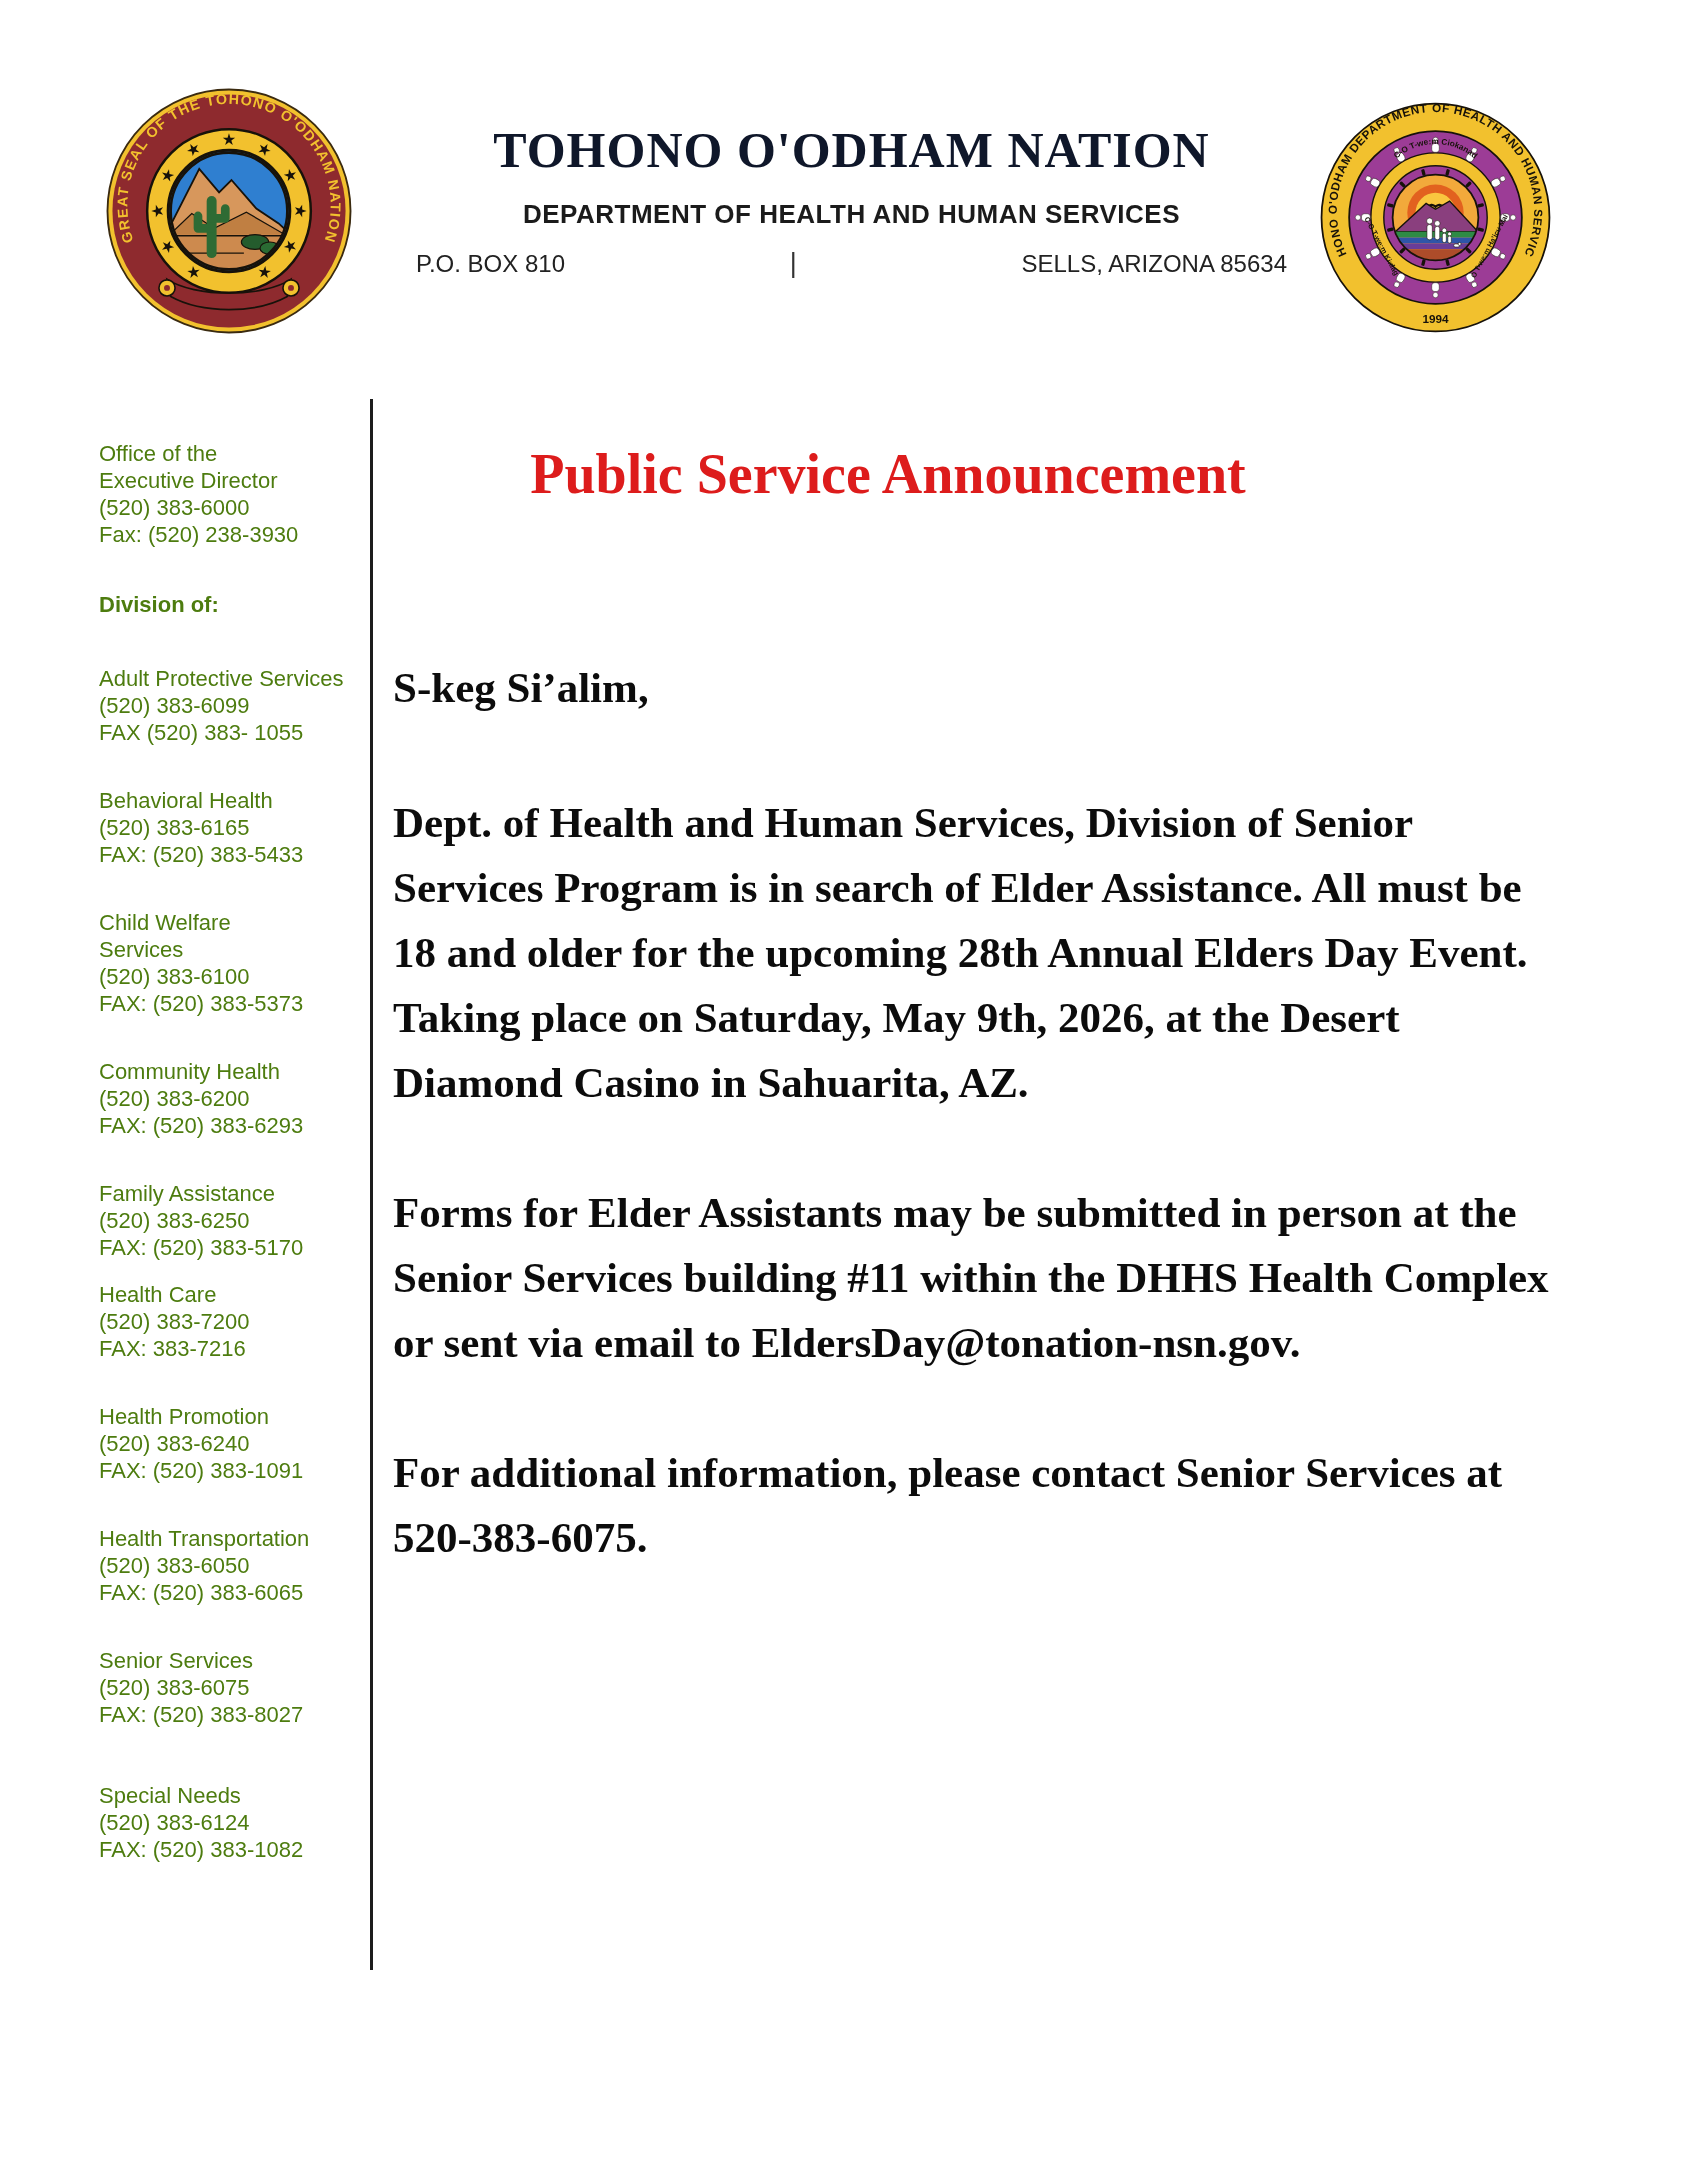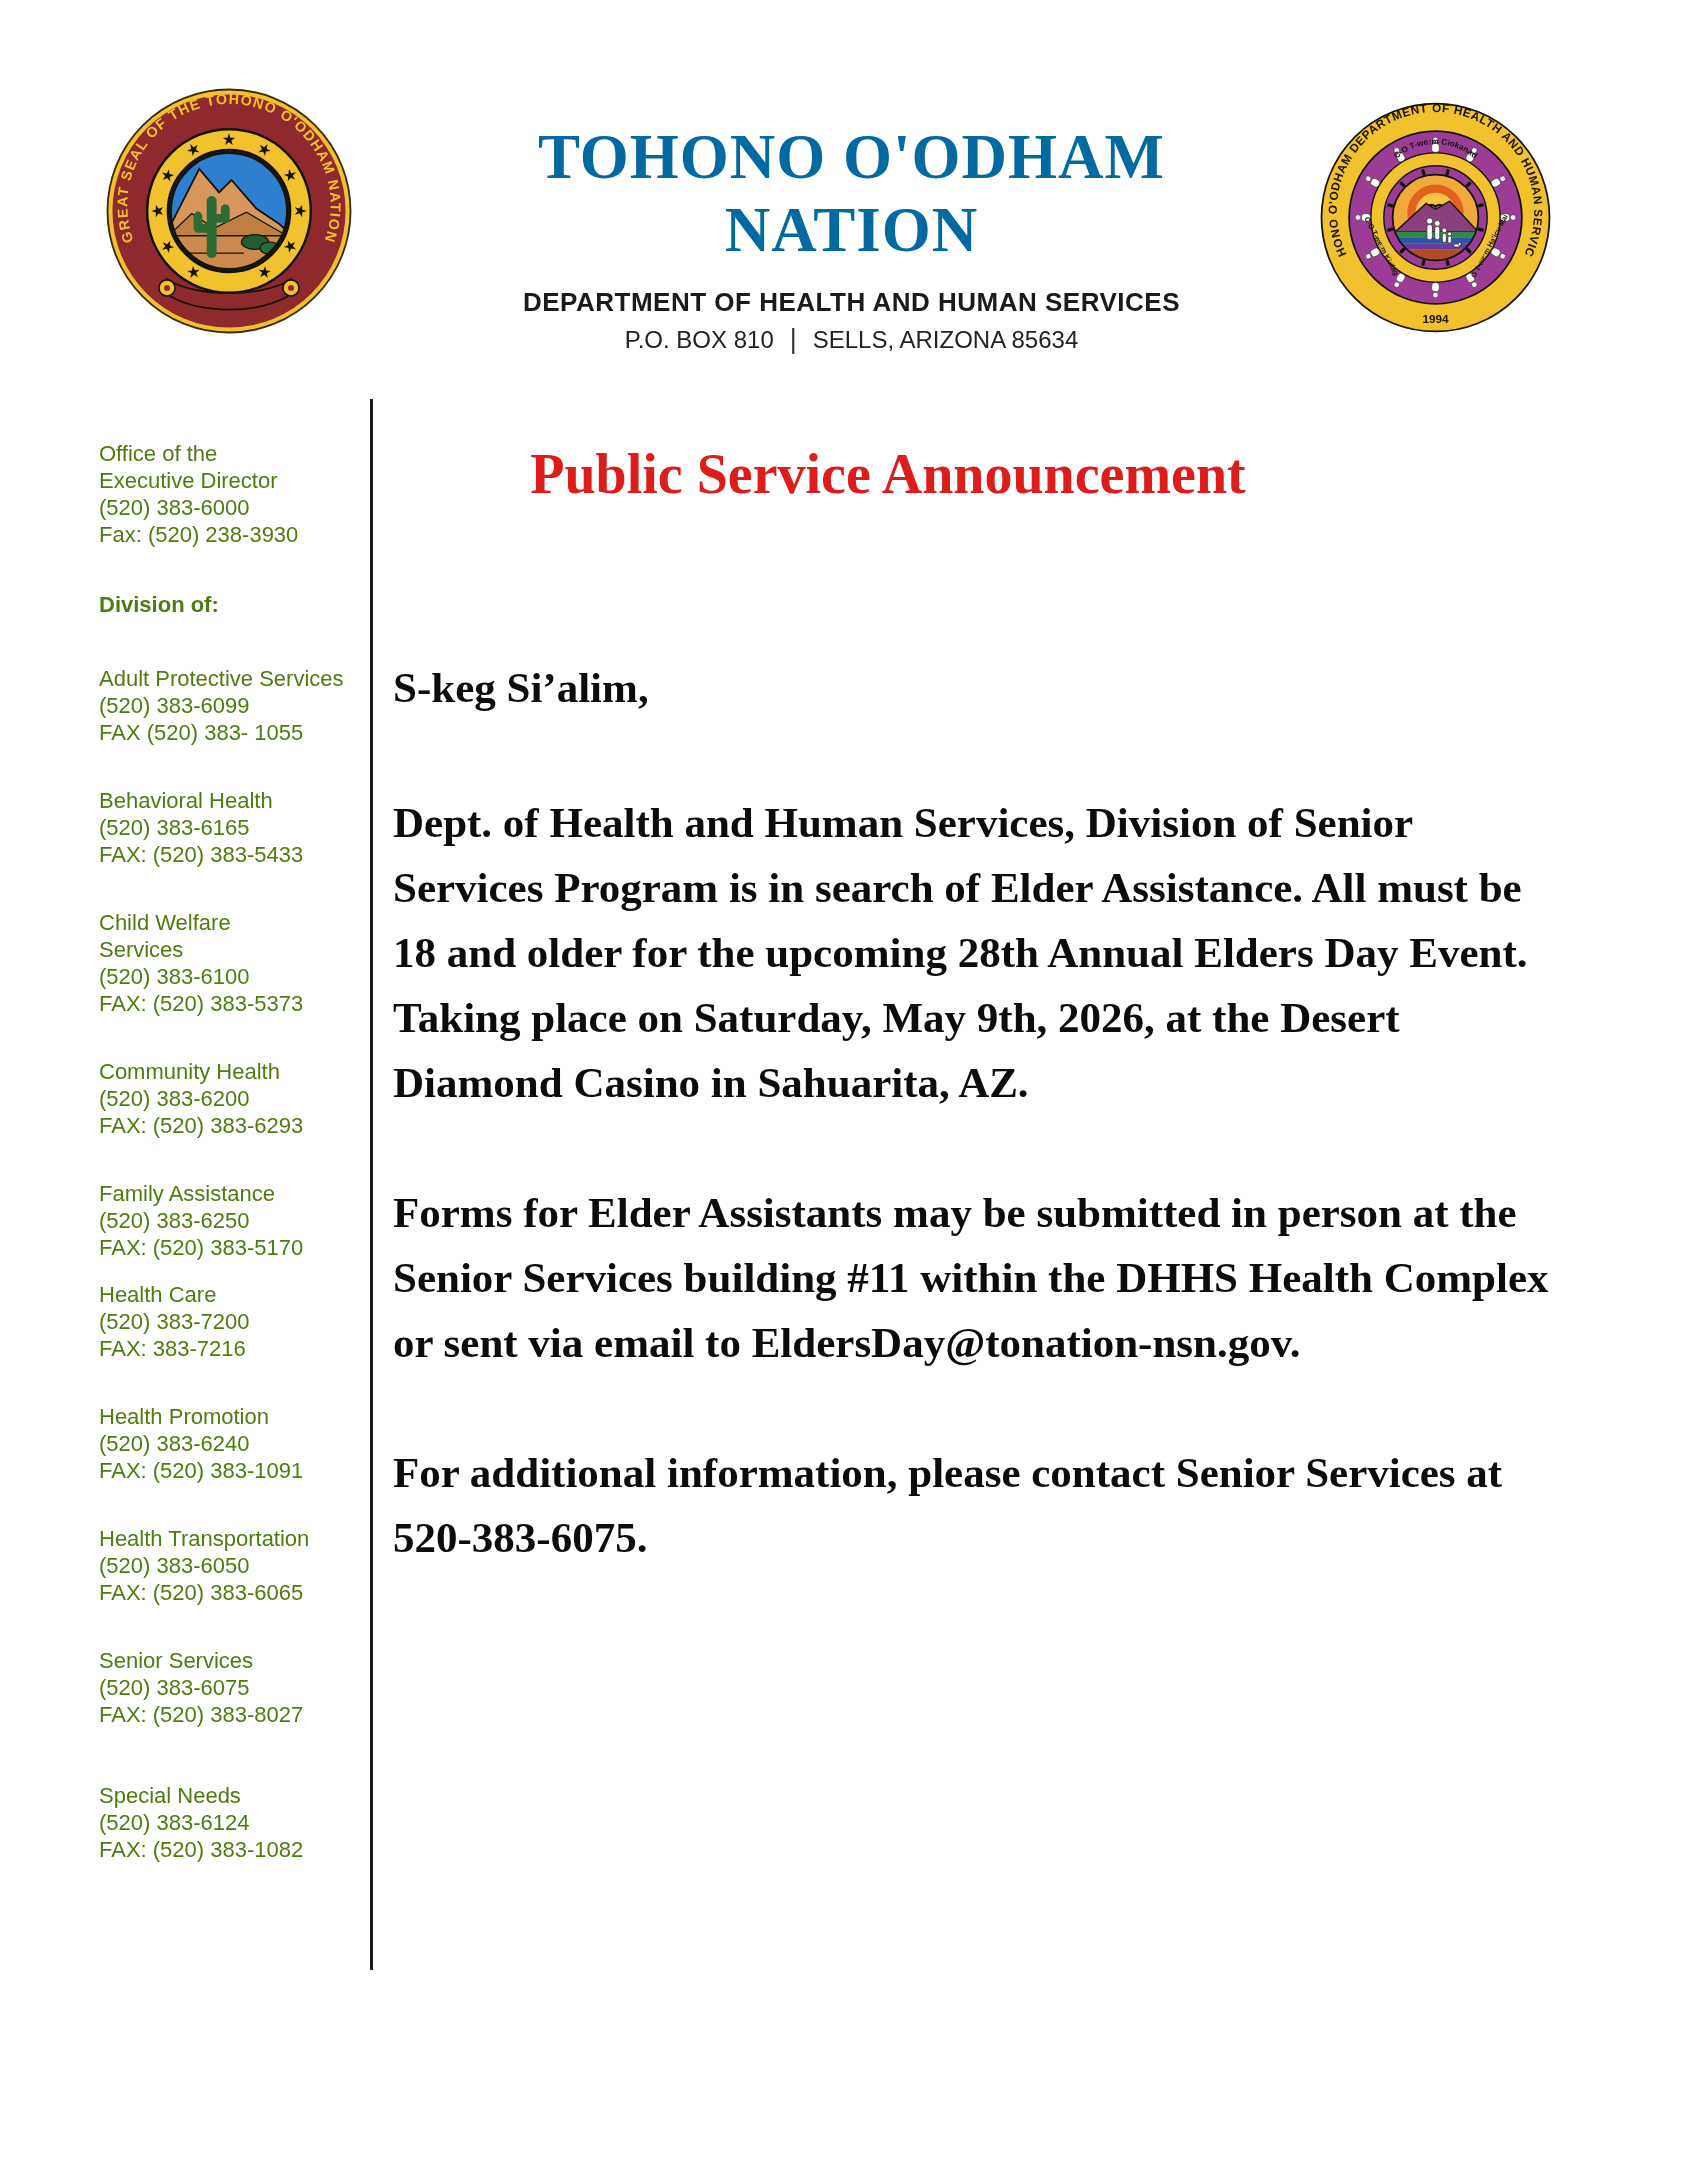--- a/index.html
+++ b/index.html
@@ -3,24 +3,24 @@
 <meta charset="utf-8">
 <style>
   html,body{margin:0;padding:0;background:#fff;}
   .page{position:relative;width:1683px;height:2178px;background:#ffffff;overflow:hidden;
         font-family:"Liberation Sans",sans-serif;color:#111;}
 
   
   .seal-left{position:absolute;left:105px;top:87px;width:248px;height:248px;}
   .seal-right{position:absolute;left:1318px;top:100px;width:235px;height:235px;}
   .header-center{position:absolute;left:416px;top:121px;width:871px;text-align:center;}
-  .org-name{font-family:"Liberation Serif",serif;font-weight:bold;font-size:63px;
-            letter-spacing:1px;color:#0369a1;margin:0;}
+  .org-name{font-family:"Liberation Serif",serif;font-weight:bold;font-size:50px;
+            letter-spacing:1px;color:#0f172a;margin:0;}
   .dept-line{font-size:26px;font-weight:bold;letter-spacing:0.5px;margin-top:20px;color:#1b1b1b;}
-  .addr-line{font-size:24px;margin-top:6px;color:#222;display:flex;justify-content:center;
+  .addr-line{font-size:24px;margin-top:18px;color:#222;display:flex;justify-content:space-between;
              align-items:center;gap:16px;}
   .addr-line .pipe{font-size:27px;font-weight:400;color:#333;}
 
   
   .divider{position:absolute;left:370px;top:399px;width:3px;height:1571px;background:#1c1c1c;}
 
   
   .sidebar{position:absolute;left:99px;top:440px;width:269px;font-size:22px;line-height:27px;color:#4d7c0f;}
   .multiline{white-space:pre-line;}
   .office-block{margin-bottom:43px;}

